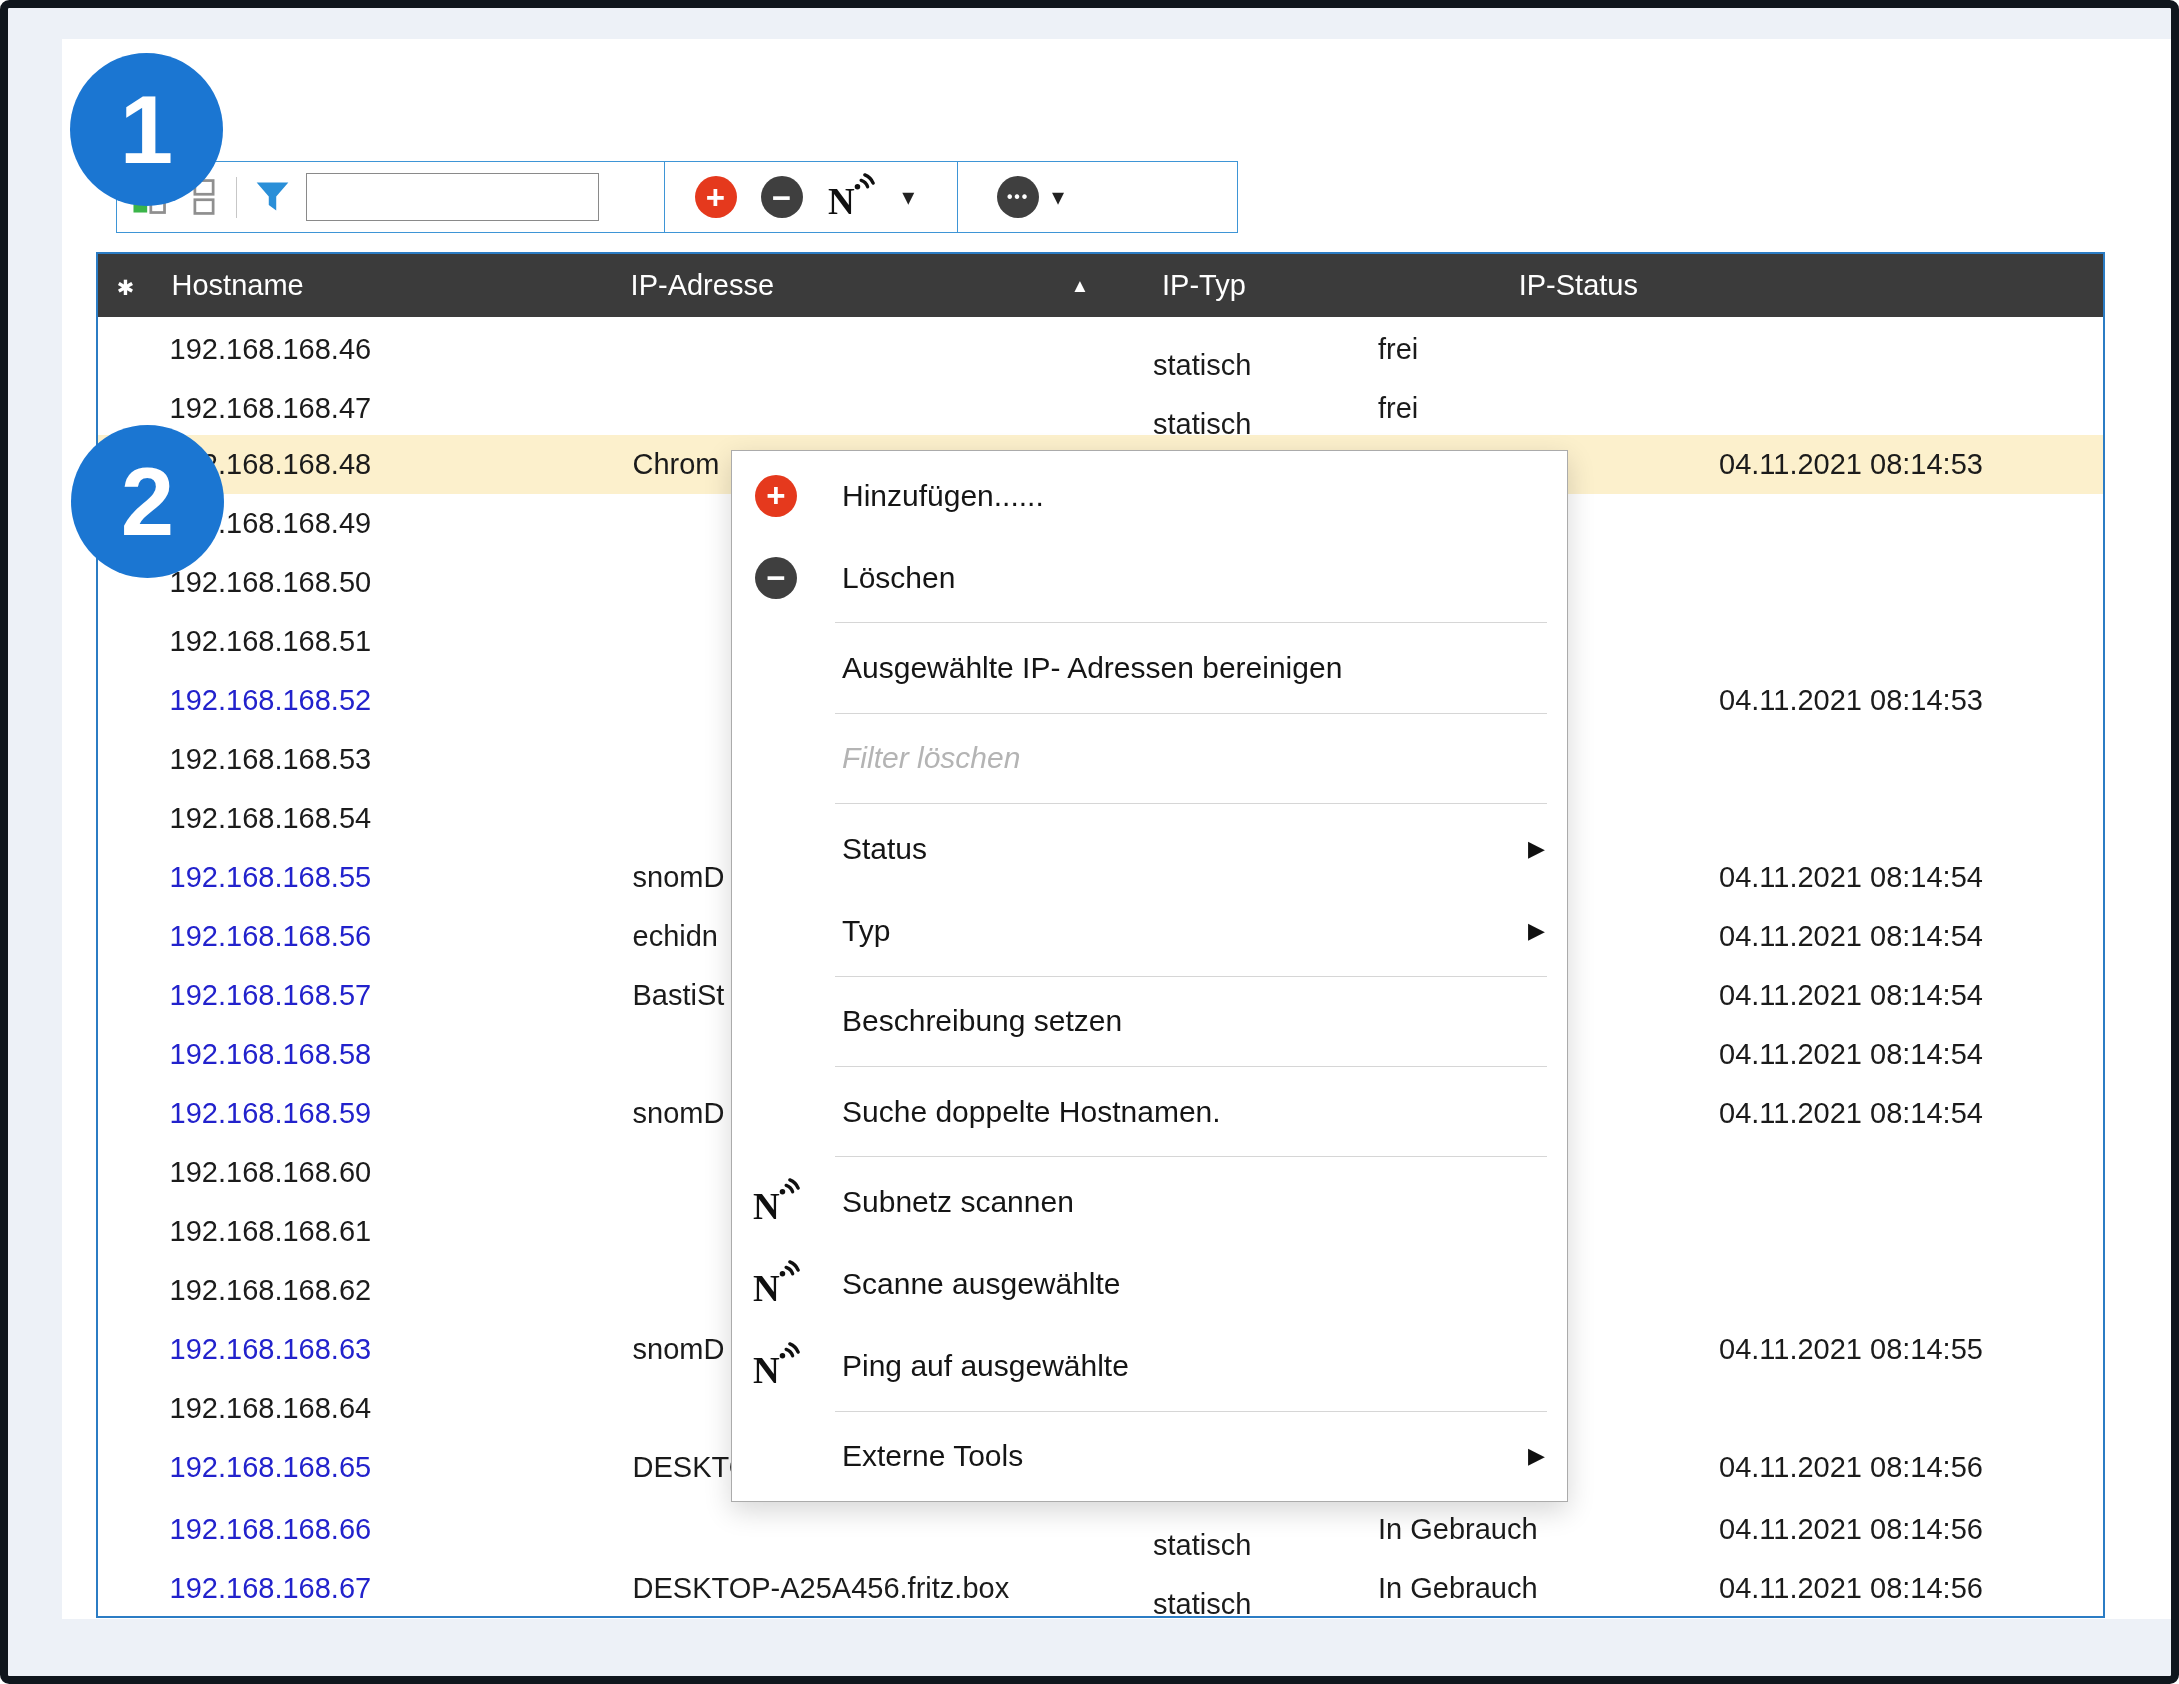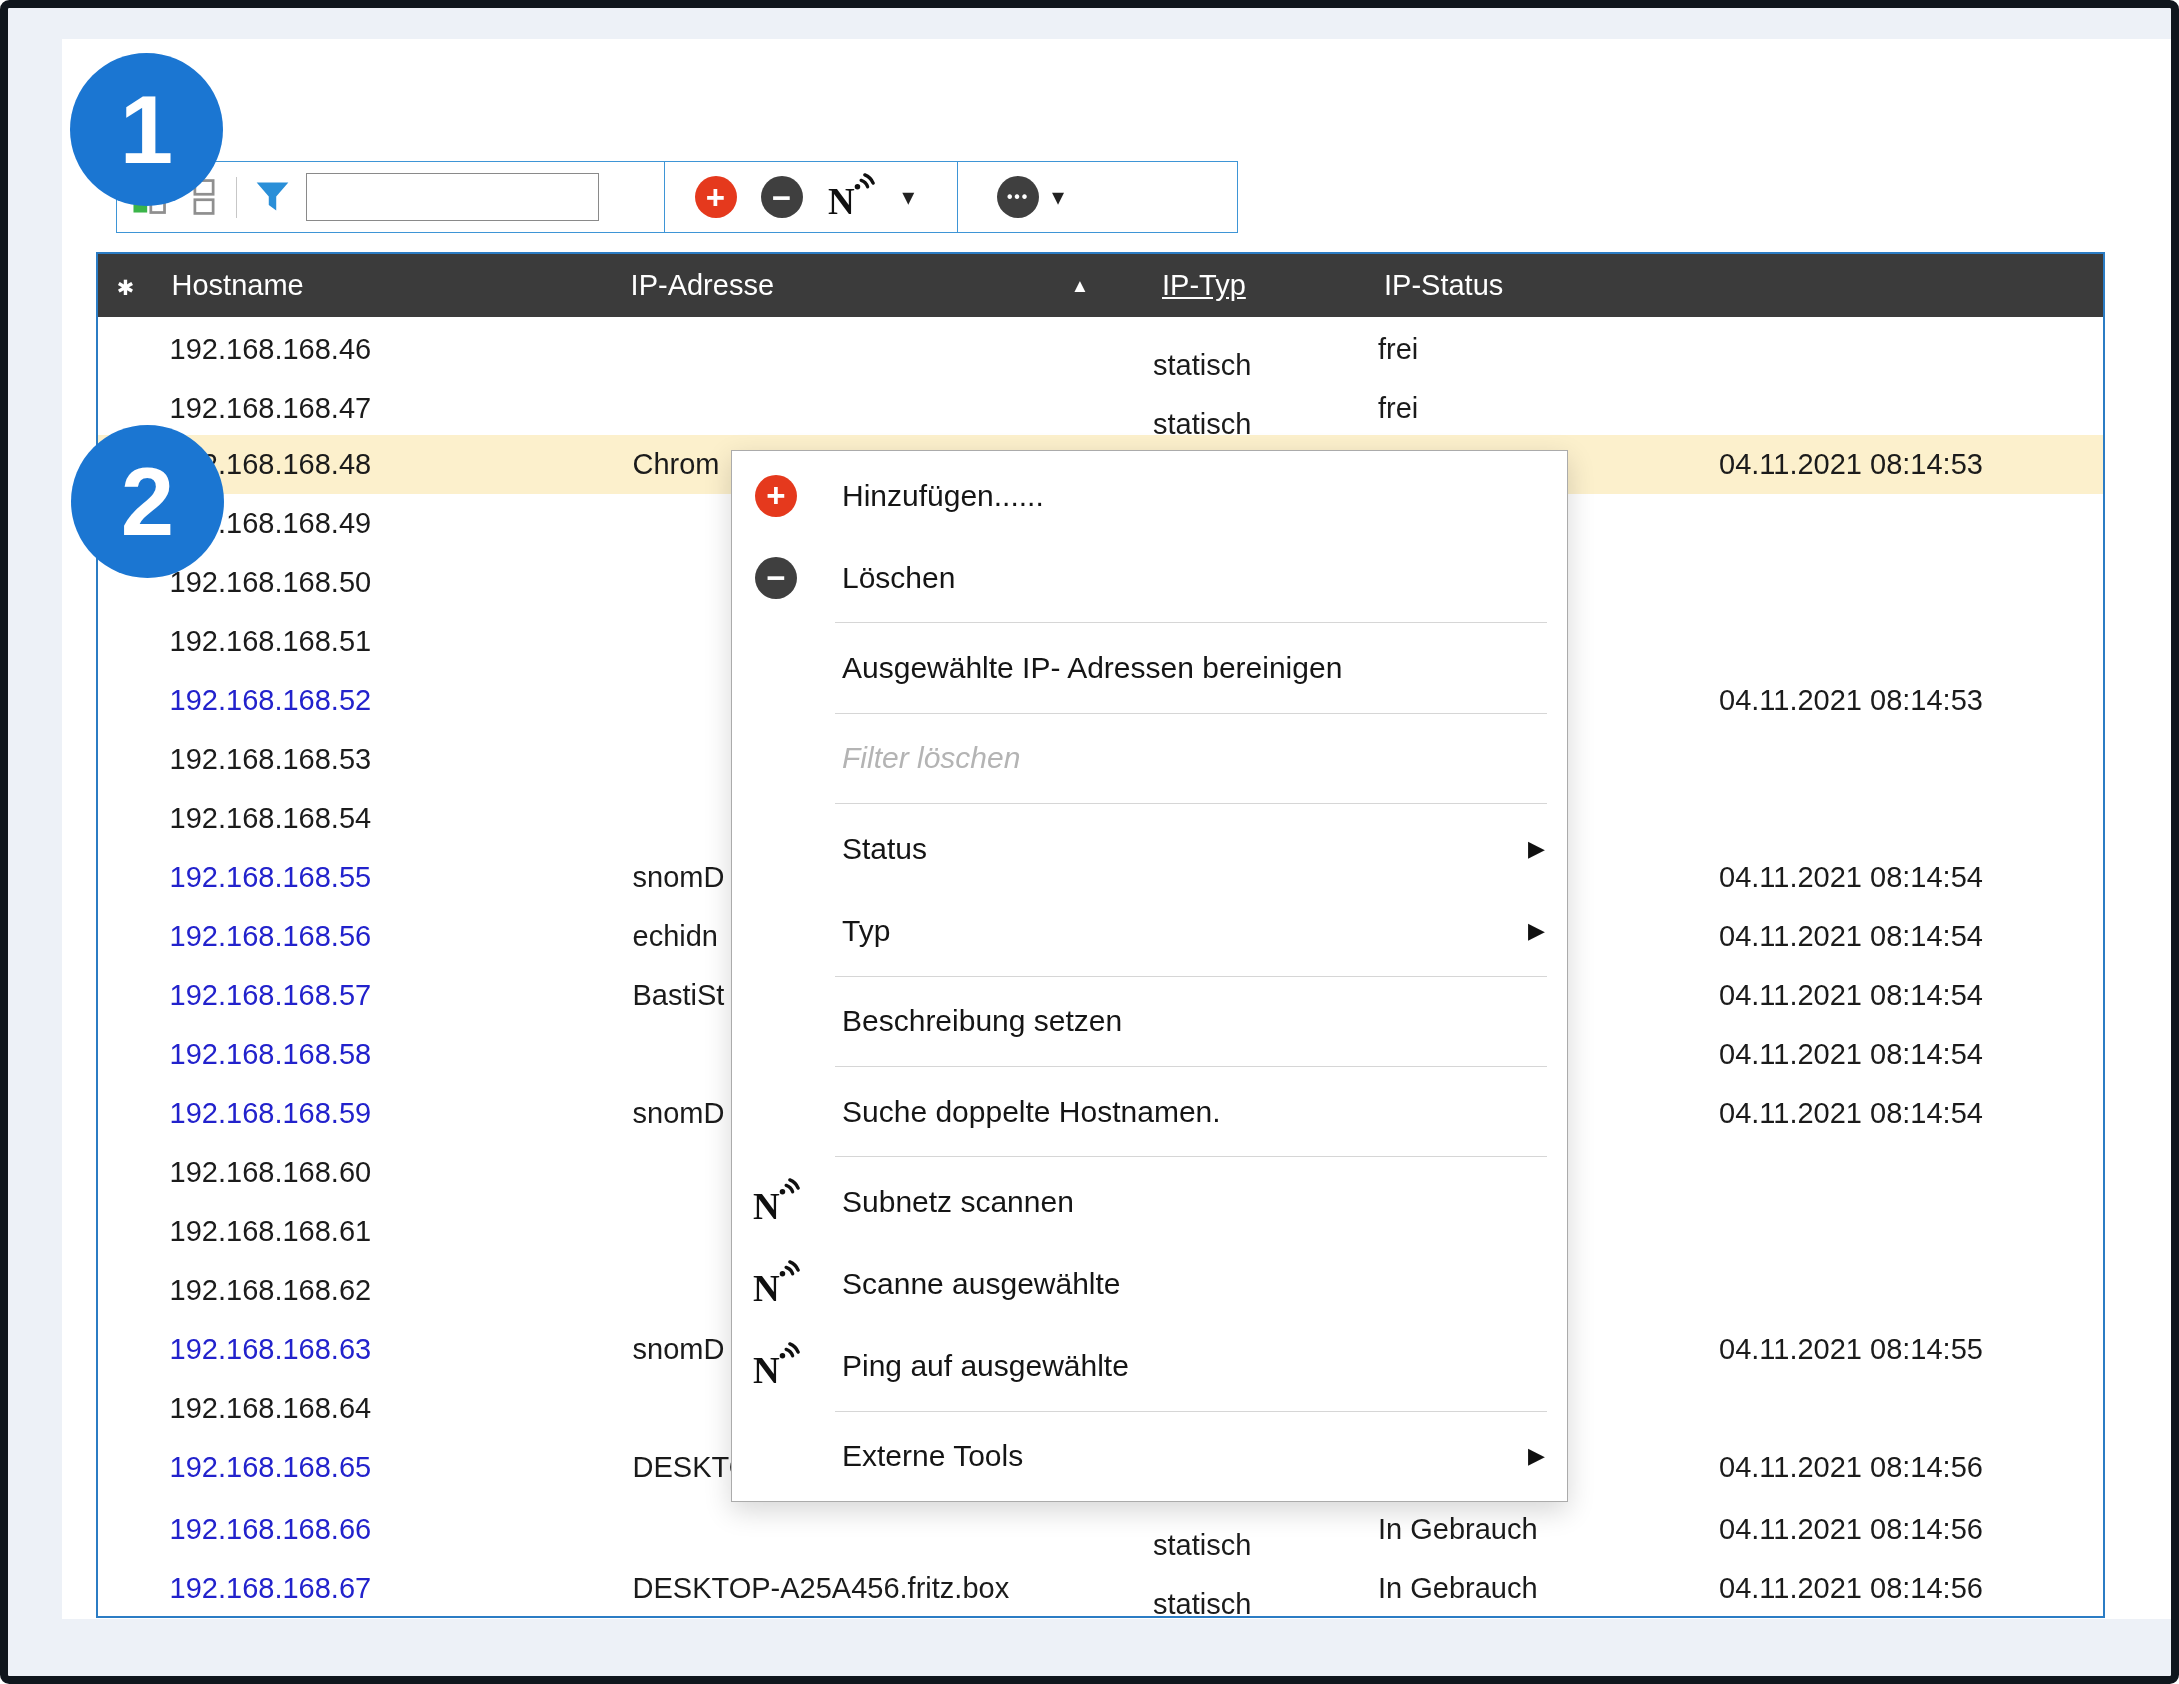--- a/index.html
+++ b/index.html
@@ -32,22 +32,22 @@
          background:#fff;box-sizing:border-box;overflow:hidden;z-index:1;}
   .thead,.tr{display:grid;grid-template-columns:55px 461px 517px 212px 295px 1fr;align-items:center;}
   .thead{height:63px;background:#3b3b3b;color:#fff;font-size:29px;}
   .tr{height:59px;font-size:29px;color:#1b1b1b;background:#fff;}
   .tr.selected{background:#fcf0cc;}
   .th.sel,.td.sel{text-align:center;}
   .th.ip{padding-left:16.6px;display:flex;align-items:center;}
   .sort{margin-left:auto;margin-right:42px;font-size:18.5px;color:#fff;}
   .selstar{font-size:21px;color:#fff;}
   .th.host{padding-left:18.5px;}
-  .th.typ{padding-left:31px;text-decoration:underline;}
-  .th.status{padding-left:41px;}
+  .th.typ{padding-left:31px;}
+  .th.status{padding-left:41px;text-align:right;}
   .th.antwort{padding-left:89px;}
   .td.ip{padding-left:16.6px;white-space:nowrap;}
   .td.ip.blue{color:#2222cc;}
   .td.host{padding-left:18.5px;white-space:nowrap;overflow:hidden;}
   .td.typ{padding-left:22px;white-space:nowrap;margin-top:32px;}
   .td.status{padding-left:35px;white-space:nowrap;}
   .td.antwort{padding-left:81px;white-space:nowrap;}
   .rowmark{font-size:17.5px;color:#3a3a3a;}
 
   

